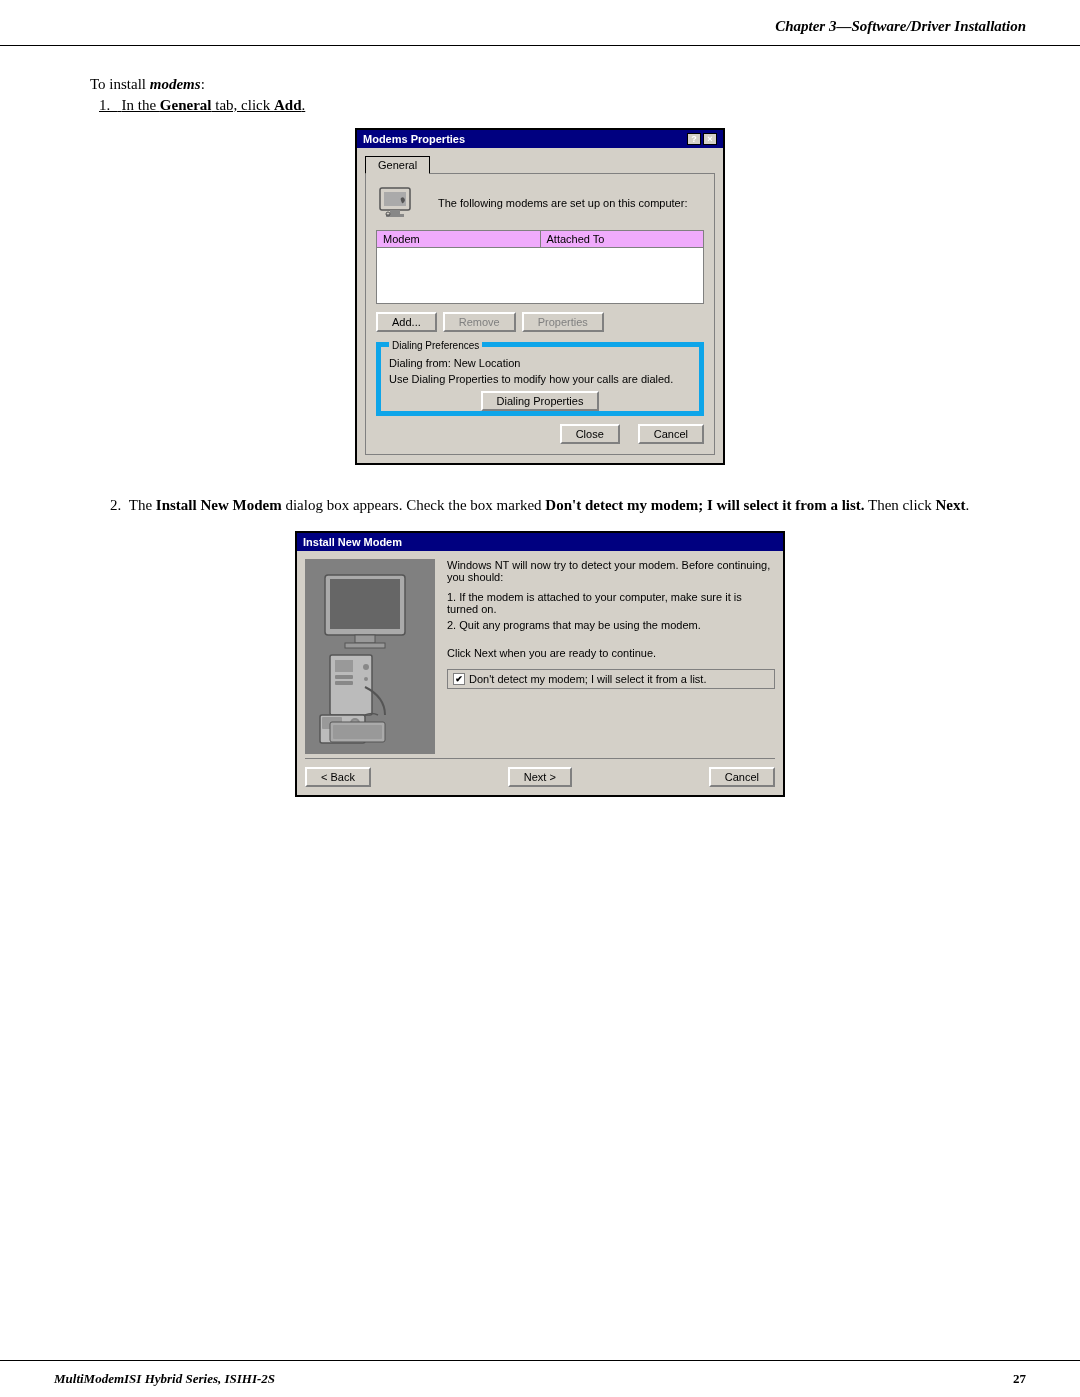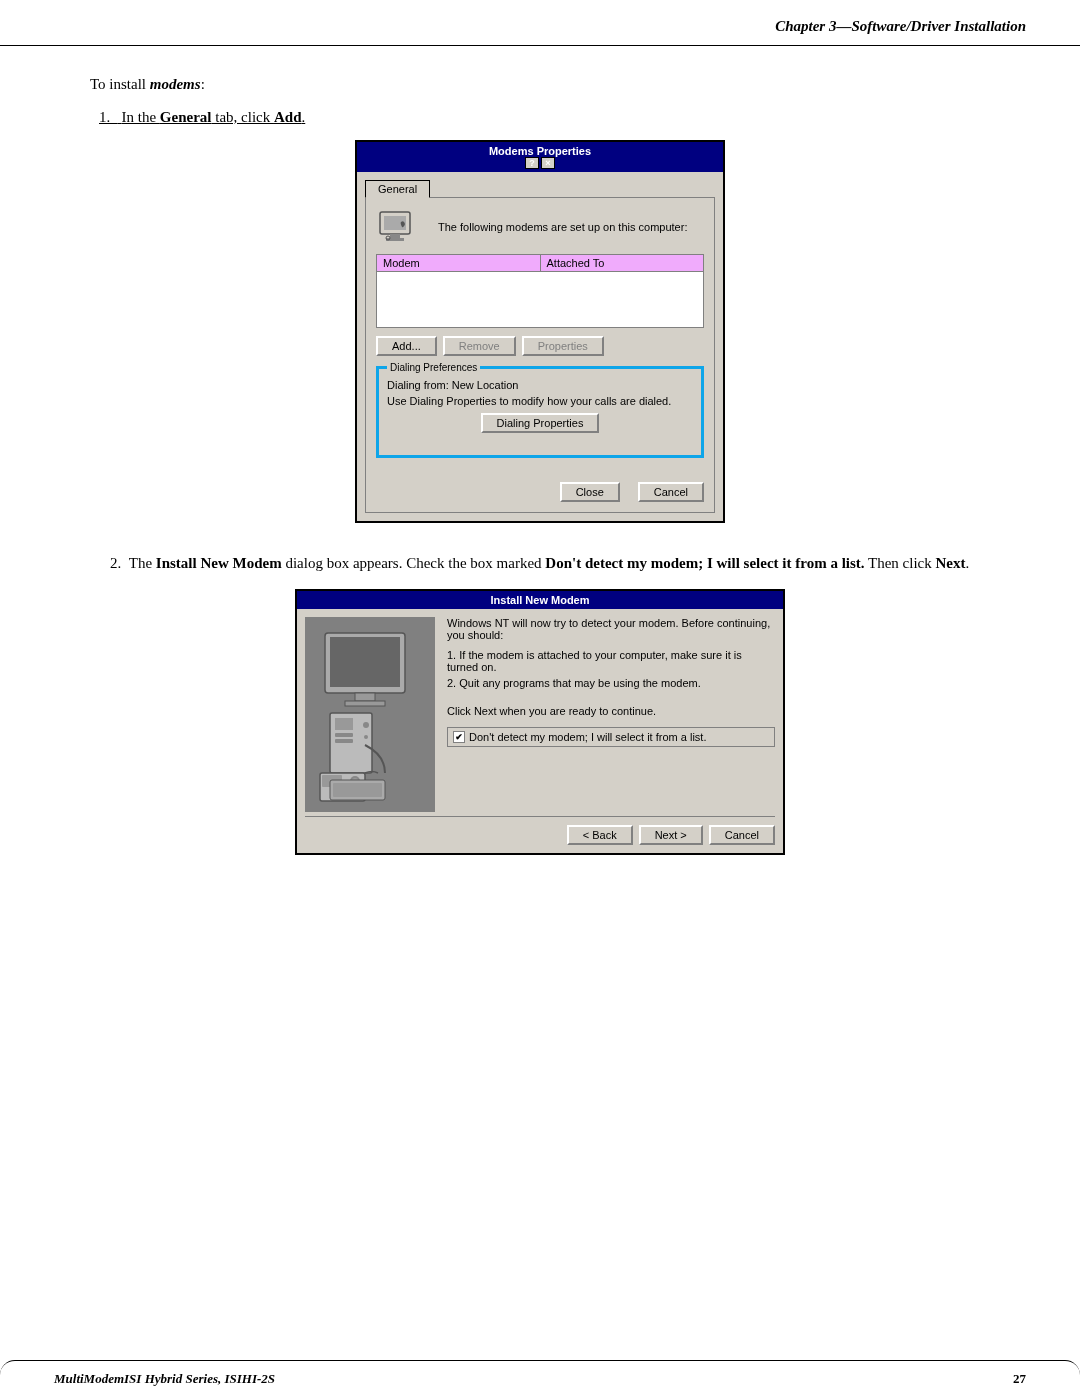--- a/index.html
+++ b/index.html
@@ -27,21 +27,21 @@
       font-size: 15px;
     }
 
     
     .content {
       padding: 30px 90px 40px 90px;
     }
 
     .intro-text {
       font-size: 15px;
-      margin-bottom: 16px;
+      margin-bottom: 4px;
     }
     .intro-text em { font-style: italic; font-weight: bold; }
 
     .step-text {
       font-size: 15px;
       margin-bottom: 14px;
       margin-left: 9px;
       text-decoration: underline;
     }
     .step-text strong { font-weight: bold; }
@@ -63,21 +63,20 @@
 
     .win-titlebar {
       background: #000080;
       color: #ffffff;
       font-weight: bold;
       font-size: 11px;
       padding: 3px 6px;
       display: flex;
       justify-content: space-between;
       align-items: center;
-      flex-direction: column;
     }
     .win-titlebar-buttons {
       display: flex;
       gap: 2px;
     }
     .win-titlebar-btn {
       background: #d4d0c8;
       border: 1px solid #000;
       width: 14px;
       height: 12px;
@@ -257,21 +256,21 @@
       justify-content: center;
       font-size: 9px;
       font-weight: bold;
     }
     .install-checkbox-label {
       font-size: 11px;
     }
 
     .install-btn-row {
       display: flex;
-      justify-content: flex-end;
+      justify-content: space-between;
       gap: 6px;
       margin-top: 8px;
     }
 
     
     .separator-line {
       width: 100%;
       height: 1px;
       background: #808080;
       margin: 4px 0;
@@ -291,21 +290,20 @@
       position: absolute;
       bottom: 0;
       left: 0;
       right: 0;
       border-top: 1.5px solid #000;
       display: flex;
       justify-content: space-between;
       align-items: center;
       padding: 10px 54px;
       font-size: 13px;
-      border-radius: 15px;
     }
     .footer-left {
       font-weight: bold;
       font-style: italic;
     }
     .footer-right {
       font-weight: bold;
     }
 
     
@@ -374,21 +372,21 @@
             </div>
             <div class="modem-table-body"></div>
           </div>
 
           <div class="modem-buttons-row">
             <button class="win-btn">Add...</button>
             <button class="win-btn disabled">Remove</button>
             <button class="win-btn disabled">Properties</button>
           </div>
 
-          <div style="position:relative; border:3px solid #0ea5e9; padding: 8px 8px 22px 8px; margin-bottom:24px;">
+          <div style="position:relative; border:5px solid #0ea5e9; padding: 8px 8px 0 8px; margin-bottom:8px;">
             <span style="position:absolute; top:-7px; left:8px; background:#d4d0c8; padding:0 3px; font-size:10px;">Dialing Preferences</span>
             <div style="font-size:11px; margin-bottom:4px; margin-top:2px;">Dialing from:  New Location</div>
             <div style="font-size:11px; margin-bottom:6px;">Use Dialing Properties to modify how your calls are dialed.</div>
             <div style="display:flex; justify-content:center;">
               <button class="win-btn">Dialing Properties</button>
             </div>
           </div>
 
           <div class="modems-bottom-row">
             <button class="win-btn">Close</button>

